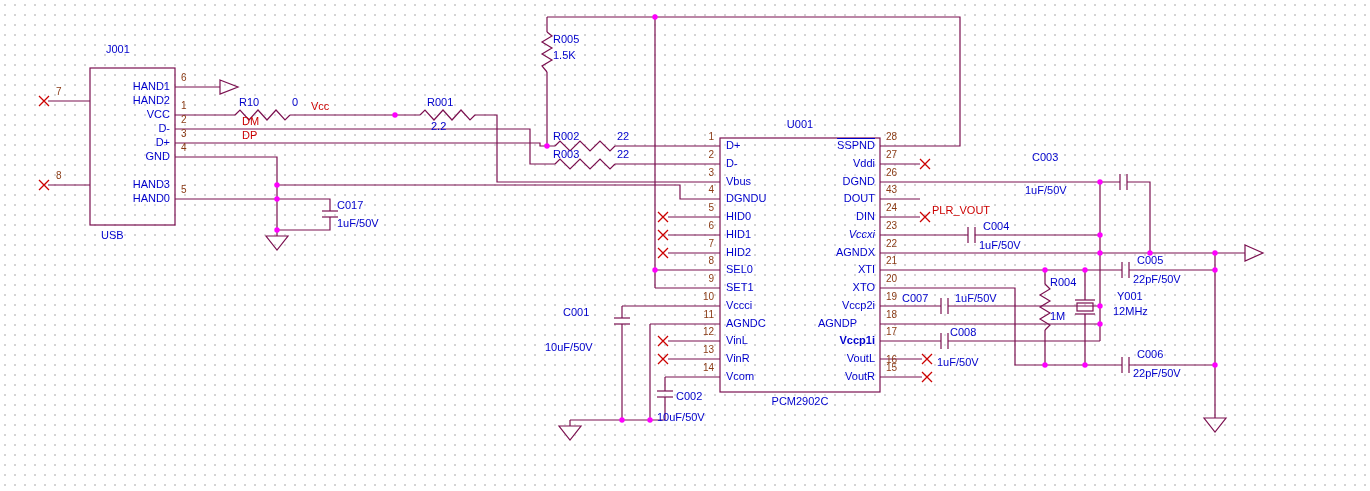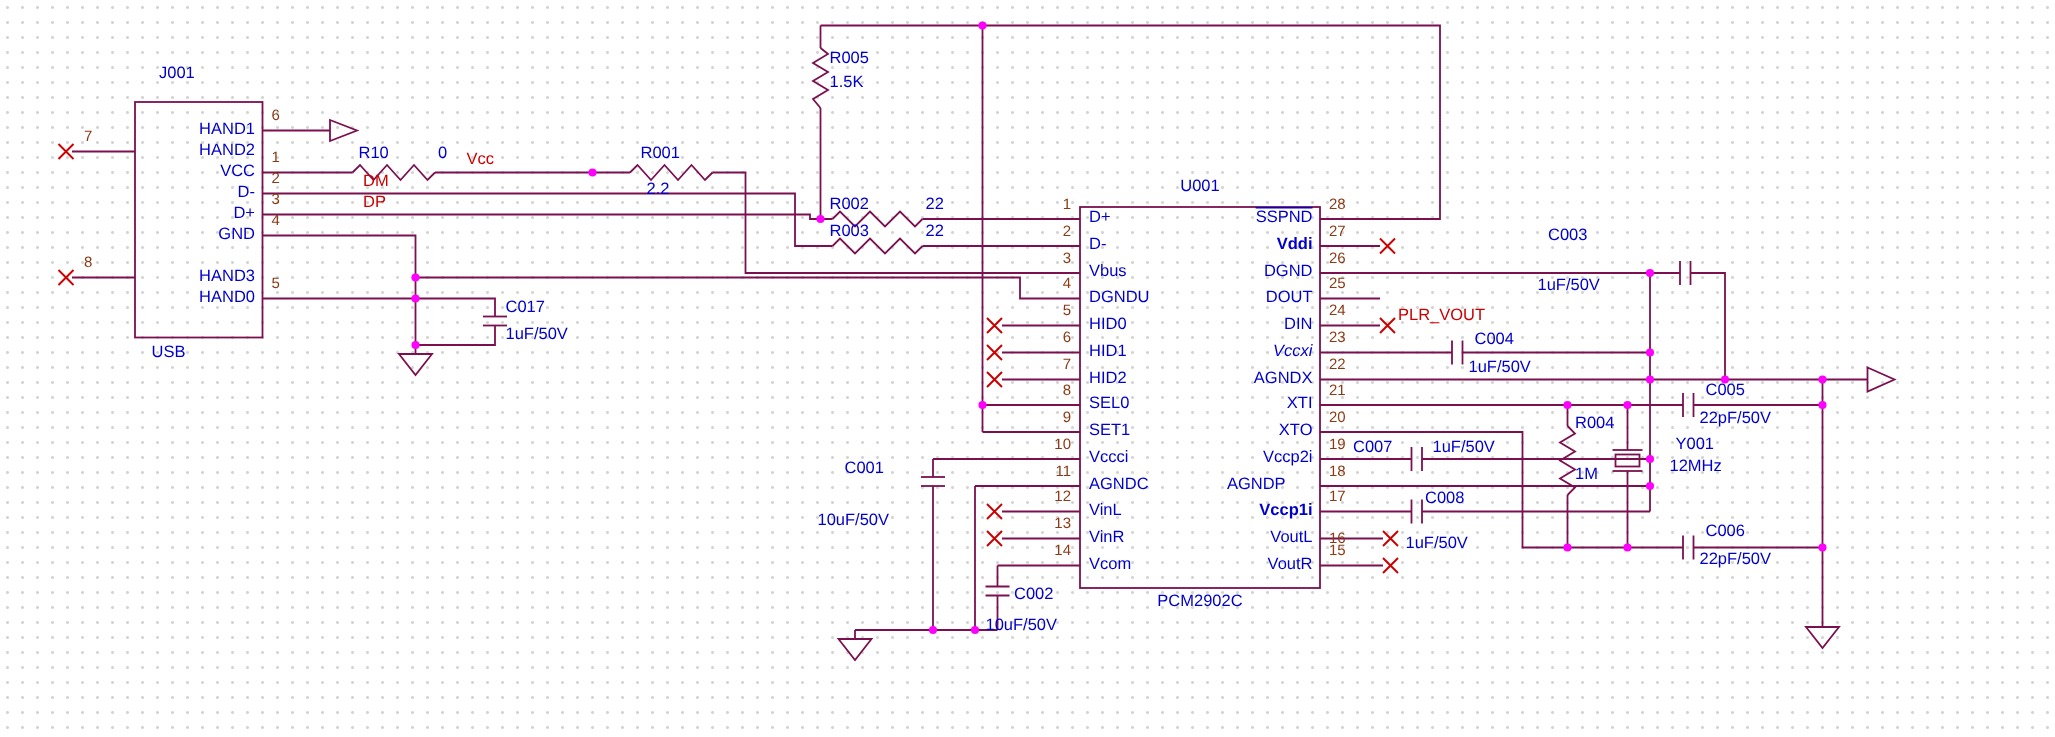--- a/index.html
+++ b/index.html
@@ -261,24 +261,24 @@
       <span class="lbl" style="left: 726px; top: 318px;">AGNDC</span>
       <span class="lbl num r" style="left: 690px; top: 327px; width: 24px;">12</span>
       <span class="lbl" style="left: 726px; top: 335px;">VinL</span>
       <span class="lbl num r" style="left: 690px; top: 345px; width: 24px;">13</span>
       <span class="lbl" style="left: 726px; top: 353px; text-align: center;">VinR</span>
       <span class="lbl num r" style="left: 690px; top: 363px; width: 24px;">14</span>
       <span class="lbl" style="left: 726px; top: 371px;">Vcom</span>
       <span class="lbl num" style="left: 886px; top: 132px;">28</span>
       <span class="lbl r ovl" style="left: 800px; top: 140px; width: 75px;">SSPND</span>
       <span class="lbl num" style="left: 886px; top: 150px;">27</span>
-      <span class="lbl r" style="left: 800px; top: 158px; width: 75px; font-weight: bold;">Vddi</span>
+      <span class="lbl r" style="left: 800px; top: 158px; width: 75px;">Vddi</span>
       <span class="lbl num" style="left: 886px; top: 168px;">26</span>
       <span class="lbl r" style="left: 800px; top: 176px; width: 75px;">DGND</span>
-      <span class="lbl num" style="left: 886px; top: 185px;">25</span>
+      <span class="lbl num" style="left: 886px; top: 185px;">43</span>
       <span class="lbl r" style="left: 800px; top: 193px; width: 75px;">DOUT</span>
       <span class="lbl num" style="left: 886px; top: 203px;">24</span>
       <span class="lbl r" style="left: 800px; top: 211px; width: 75px;">DIN</span>
       <span class="lbl num" style="left: 886px; top: 221px;">23</span>
       <span class="lbl r" style="left: 800px; top: 229px; width: 75px; font-style: italic;">Vccxi</span>
       <span class="lbl num" style="left: 886px; top: 239px;">22</span>
       <span class="lbl r" style="left: 800px; top: 247px; width: 75px;">AGNDX</span>
       <span class="lbl num" style="left: 886px; top: 256px;">21</span>
       <span class="lbl r" style="left: 800px; top: 264px; width: 75px;">XTI</span>
       <span class="lbl num" style="left: 886px; top: 274px;">20</span>

